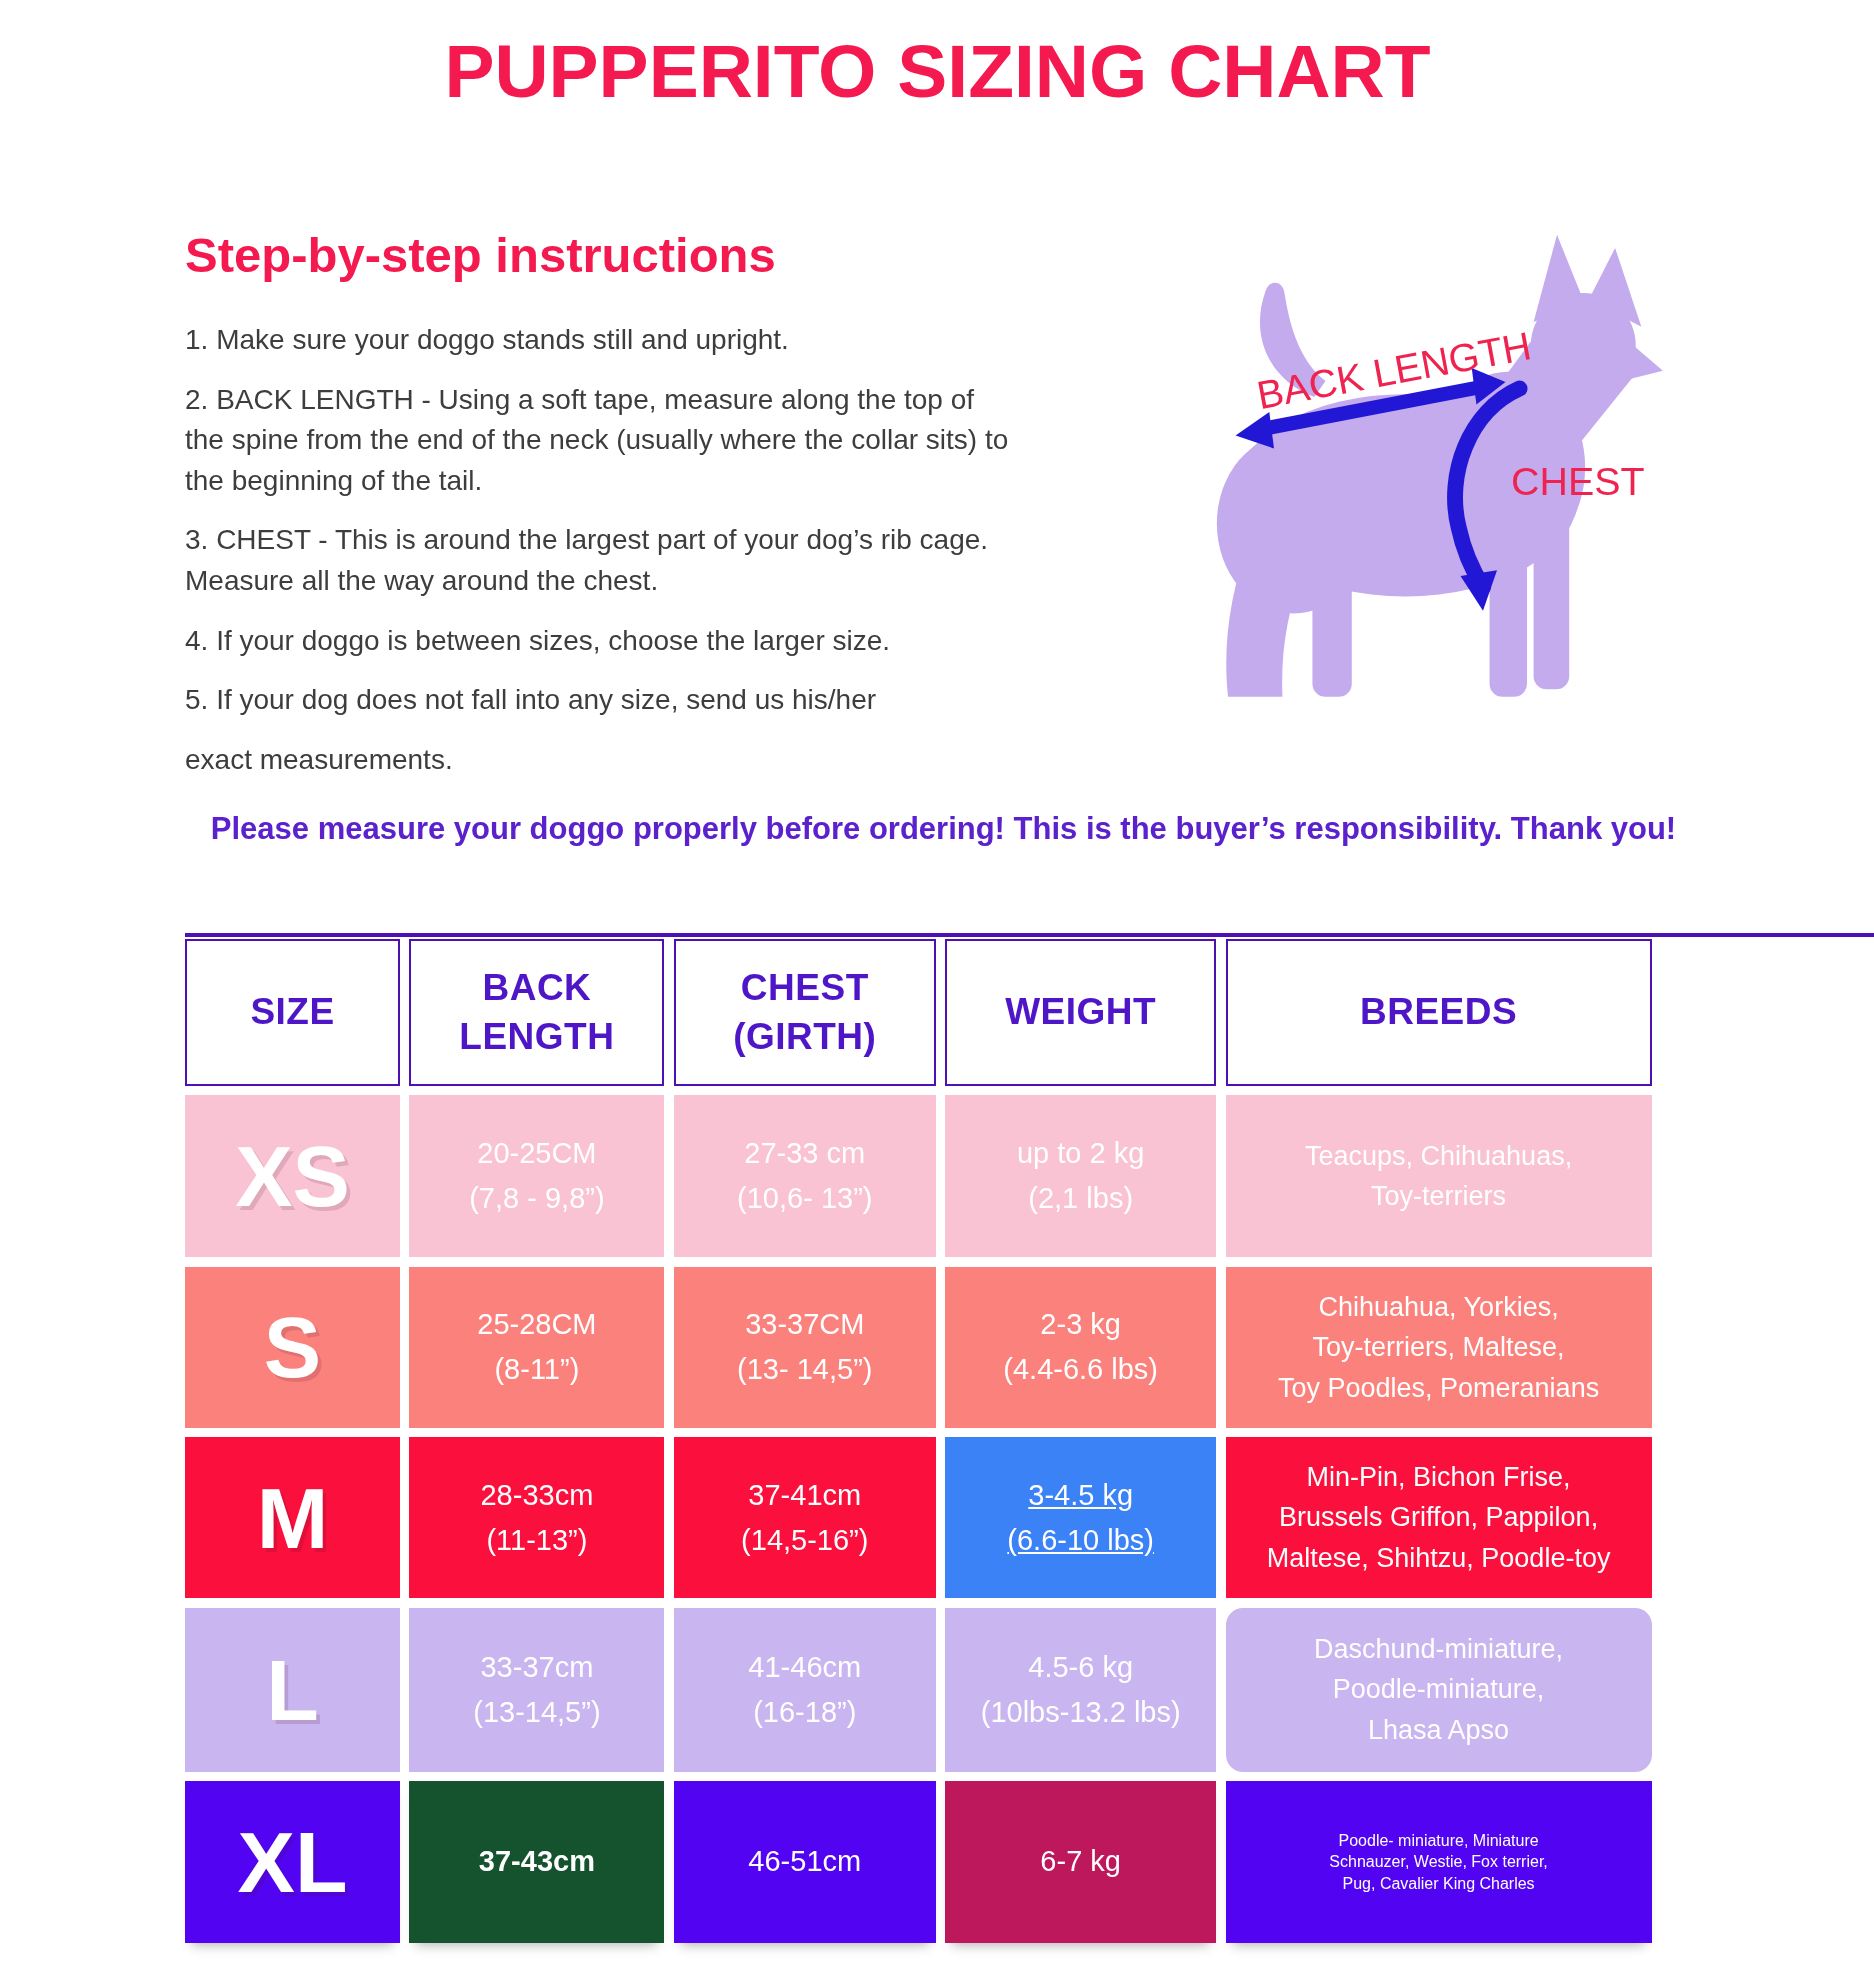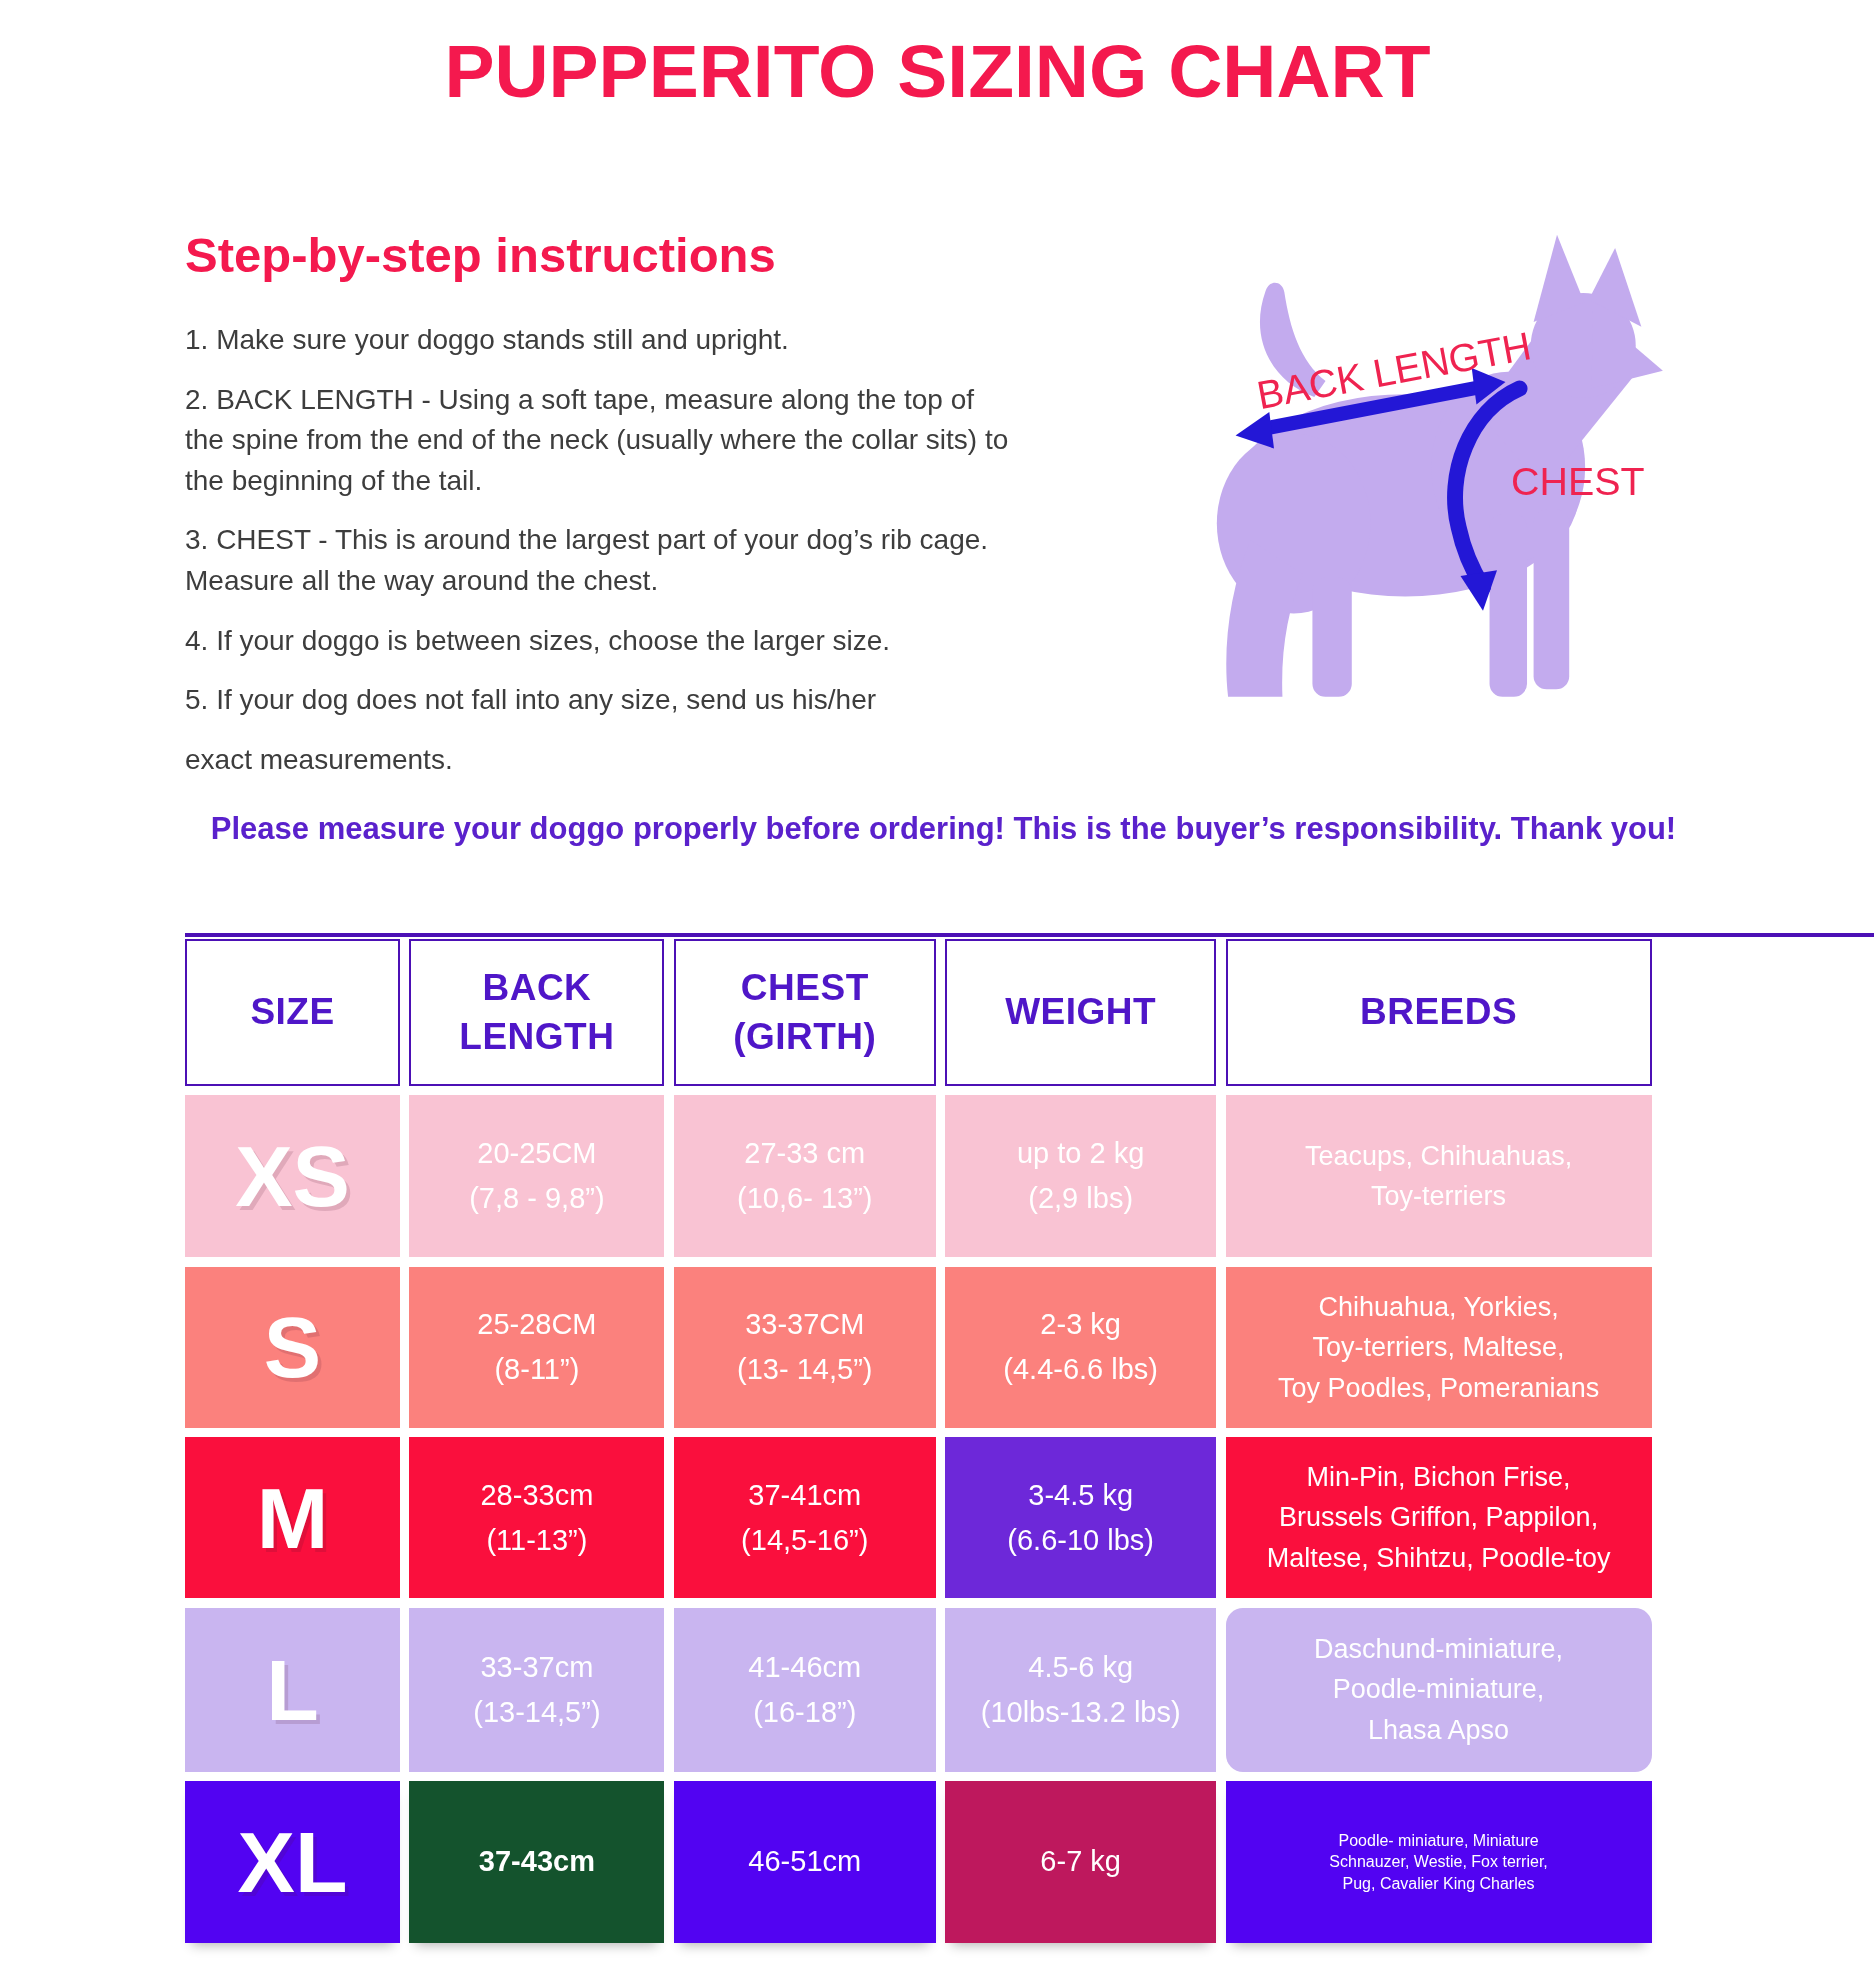--- a/index.html
+++ b/index.html
@@ -113,41 +113,41 @@
 (GIRTH)</div>
   <div class="hcell">WEIGHT</div>
   <div class="hcell">BREEDS</div>
 
   <div class="cell size-label" style="background-color: rgb(249, 195, 211);">XS</div>
   <div class="cell" style="background-color: rgb(249, 195, 211);">20-25CM
 (7,8 - 9,8”)</div>
   <div class="cell" style="background-color: rgb(249, 195, 211);">27-33 cm
 (10,6- 13”)</div>
   <div class="cell" style="background-color: rgb(249, 195, 211);">up to 2 kg
-(2,9 lbs)</div>
+(2,1 lbs)</div>
   <div class="cell breeds" style="background-color: rgb(249, 195, 211);">Teacups, Chihuahuas,
 Toy-terriers</div>
 
   <div class="cell size-label" style="background-color: rgb(251, 129, 125);">S</div>
   <div class="cell" style="background-color: rgb(251, 129, 125);">25-28CM
 (8-11”)</div>
   <div class="cell" style="background-color: rgb(251, 129, 125);">33-37CM
 (13- 14,5”)</div>
   <div class="cell" style="background-color: rgb(251, 129, 125);">2-3 kg
 (4.4-6.6 lbs)</div>
   <div class="cell breeds" style="background-color: rgb(251, 129, 125);">Chihuahua, Yorkies,
 Toy-terriers, Maltese,
 Toy Poodles, Pomeranians</div>
 
   <div class="cell size-label" style="background-color: rgb(250, 15, 61);">M</div>
   <div class="cell" style="background-color: rgb(250, 15, 61);">28-33cm
 (11-13”)</div>
   <div class="cell" style="background-color: rgb(250, 15, 61);">37-41cm
 (14,5-16”)</div>
-  <div class="cell" style="background-color: #6d28d9;">3-4.5 kg
+  <div class="cell" style="background-color: #3b82f6; text-decoration: underline;">3-4.5 kg
 (6.6-10 lbs)</div>
   <div class="cell breeds" style="background-color: rgb(250, 15, 61);">Min-Pin, Bichon Frise,
 Brussels Griffon, Pappilon,
 Maltese, Shihtzu, Poodle-toy</div>
 
   <div class="cell size-label" style="background-color: rgb(201, 181, 240);">L</div>
   <div class="cell" style="background-color: rgb(201, 181, 240);">33-37cm
 (13-14,5”)</div>
   <div class="cell" style="background-color: rgb(201, 181, 240);">41-46cm
 (16-18”)</div>

